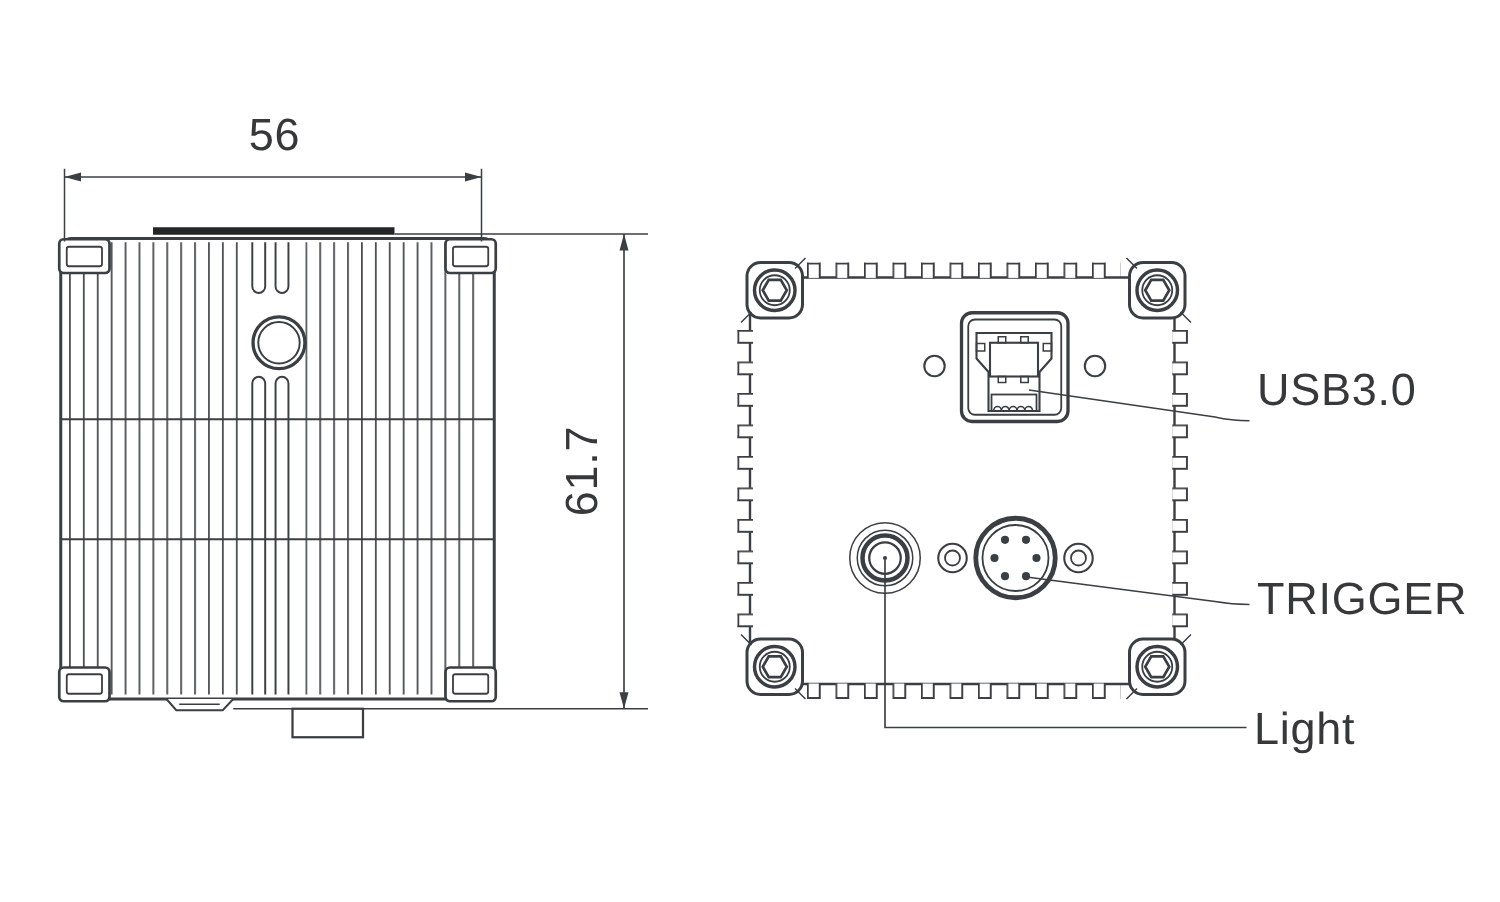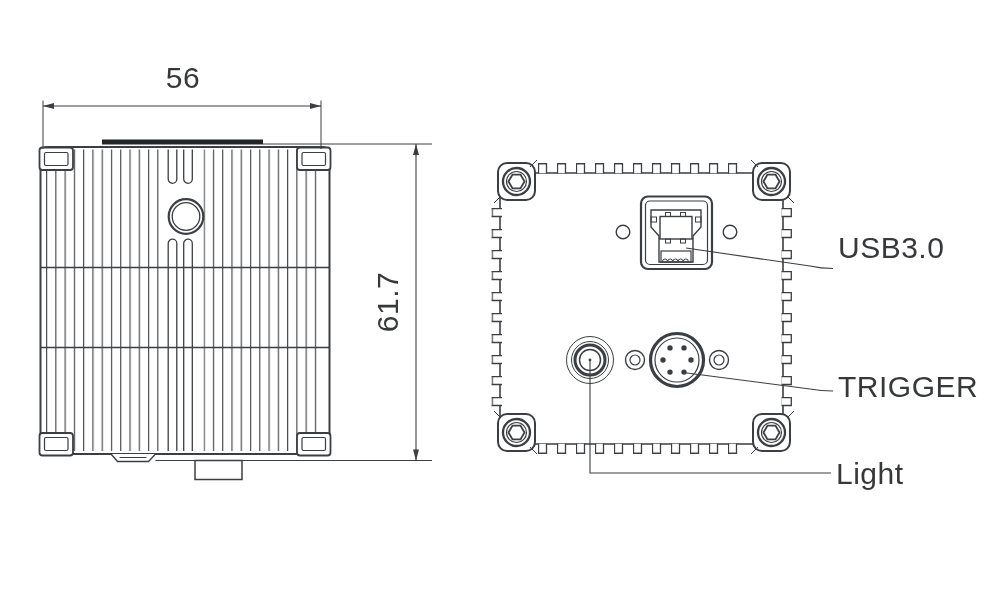--- a/index.html
+++ b/index.html
@@ -1,17 +1,17 @@
 <!DOCTYPE html>
 <html><head>
 <meta charset="utf-8">
 <style>
   html,body{margin:0;padding:0;background:#ffffff;}
   #stage{position:relative;width:1000px;height:589px;background:#ffffff;overflow:hidden;
-         font-family:"Liberation Sans",sans-serif;}
+         font-family:"Liberation Sans",sans-serif;margin-top:12px;}
   svg{display:block;}
   .ln   {stroke:#3b3e42;fill:none;}
   .lnw  {stroke:#3b3e42;fill:#ffffff;}
   .fill {fill:#3b3e42;stroke:none;}
   text  {fill:#36383a;font-family:"Liberation Sans",sans-serif;letter-spacing:0.5px;}
 </style>
 </head>
 <body>
 
 <div id="stage">

